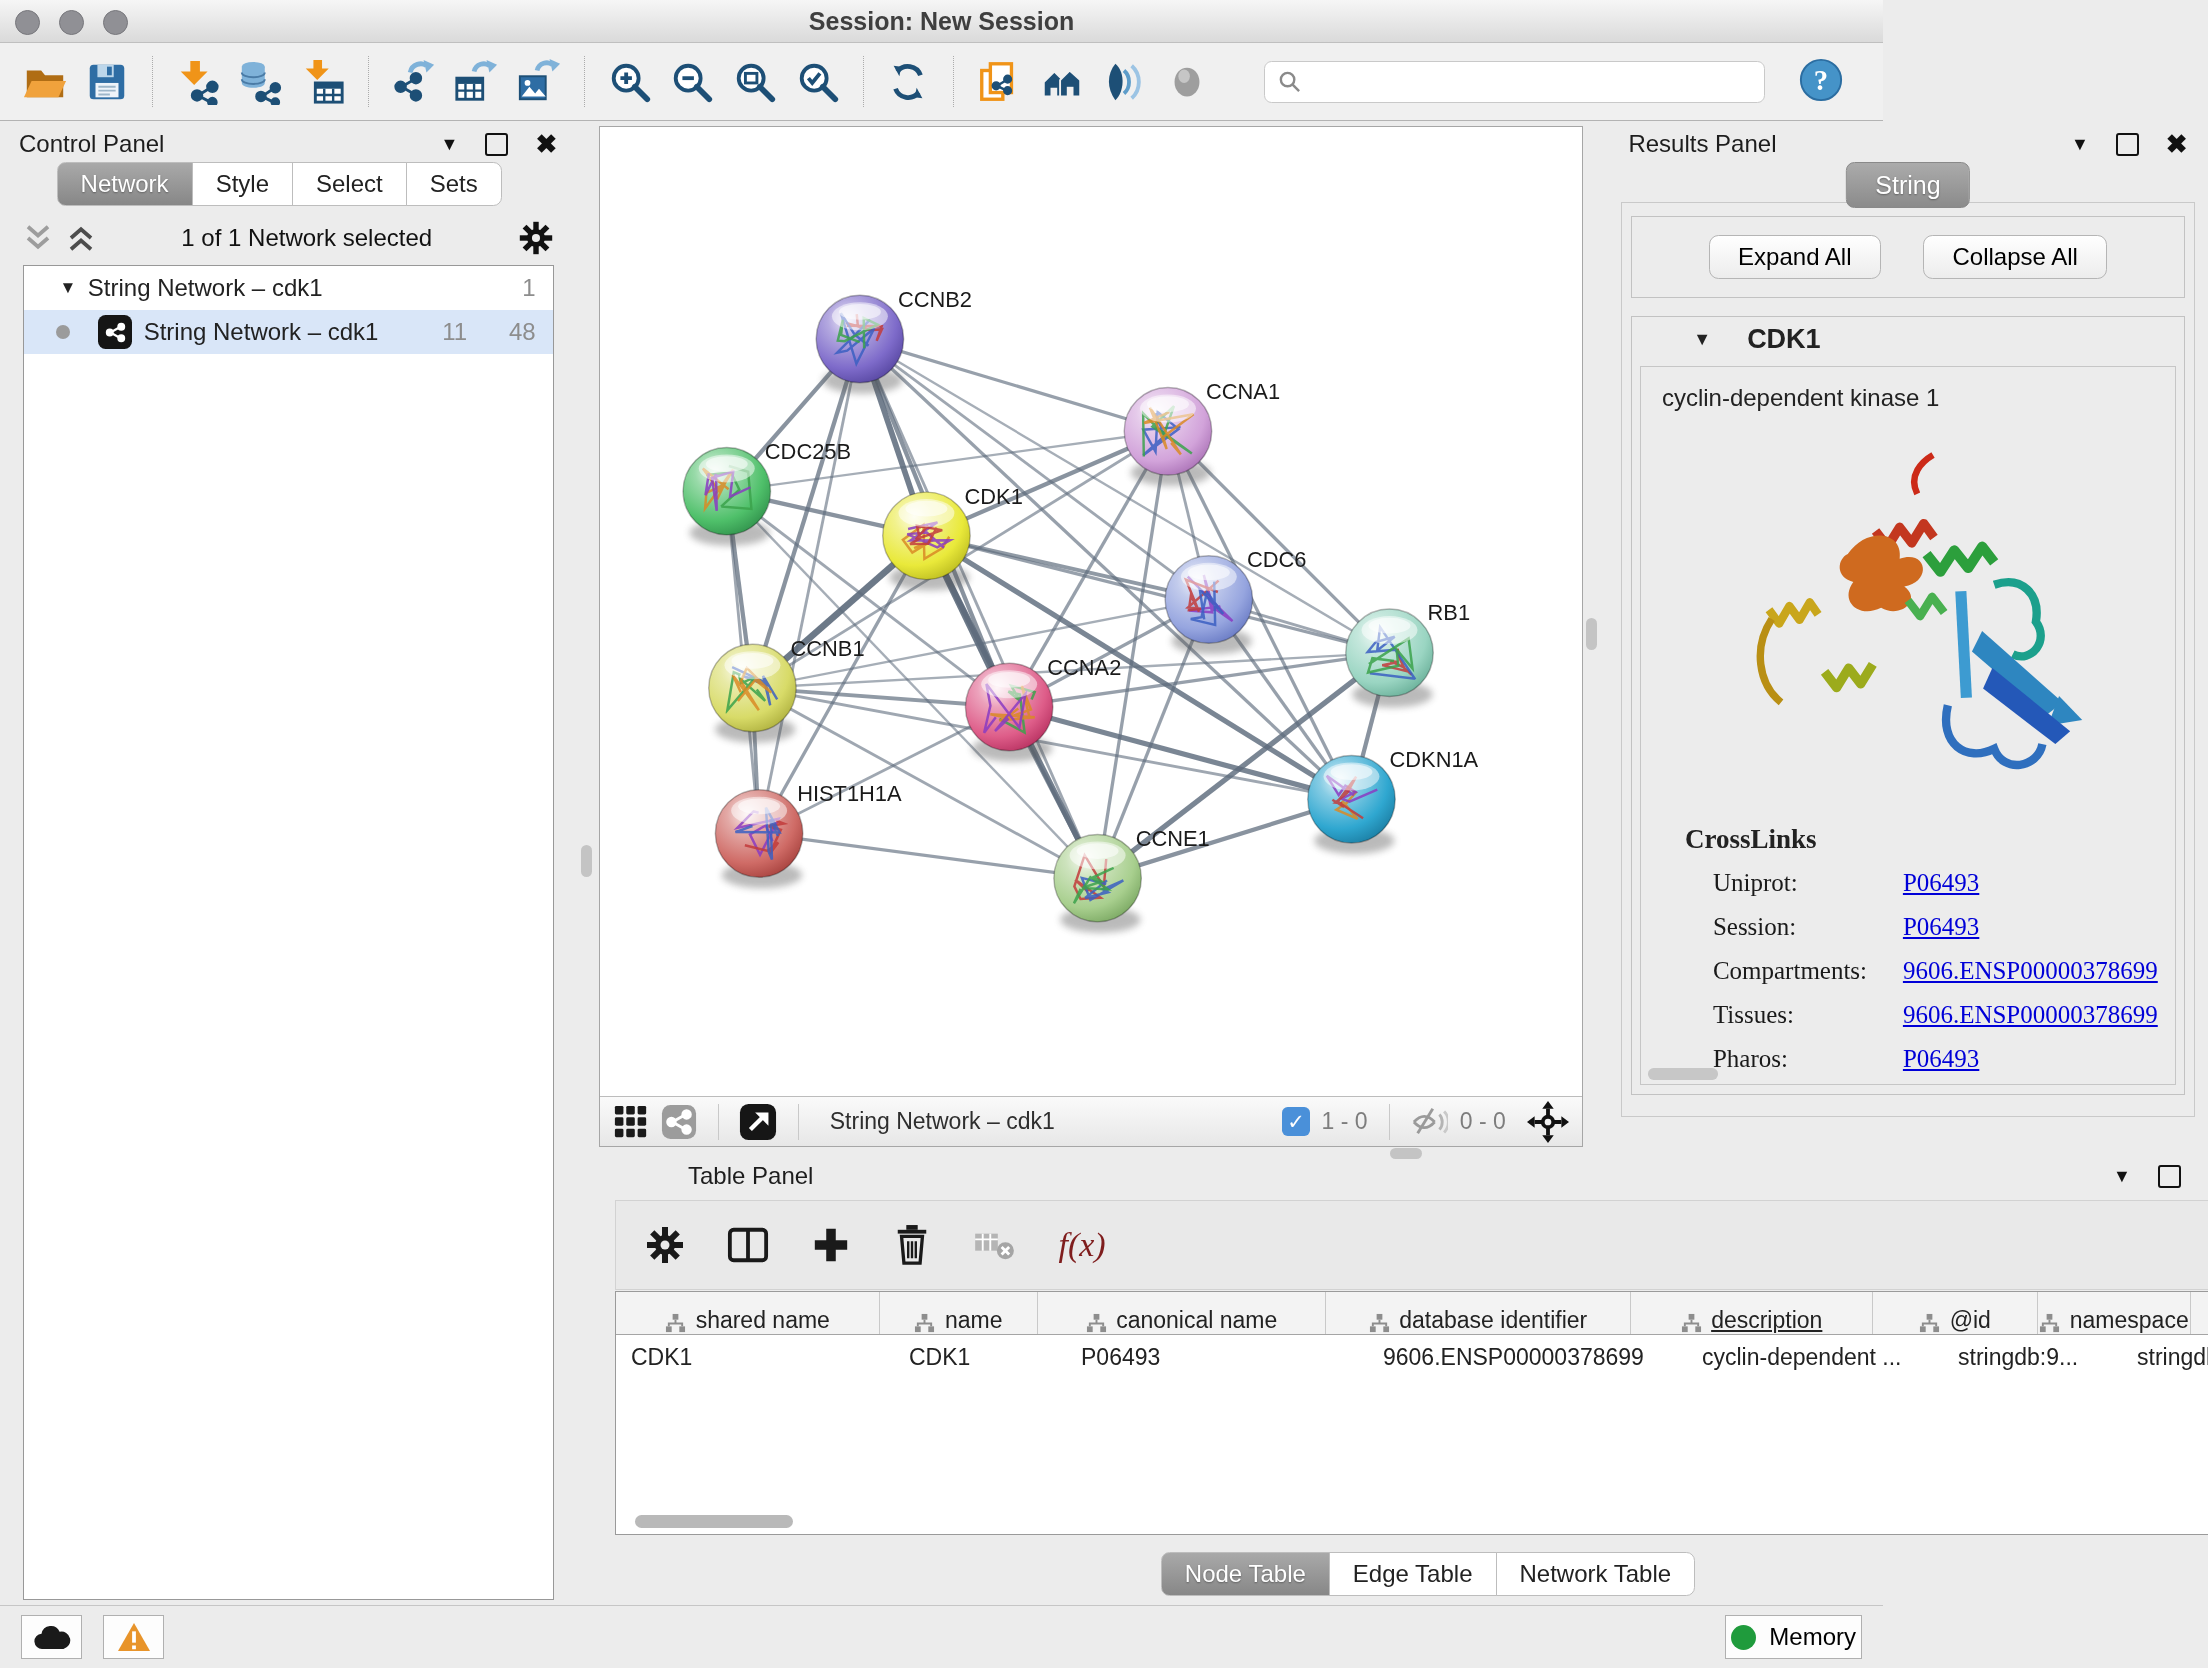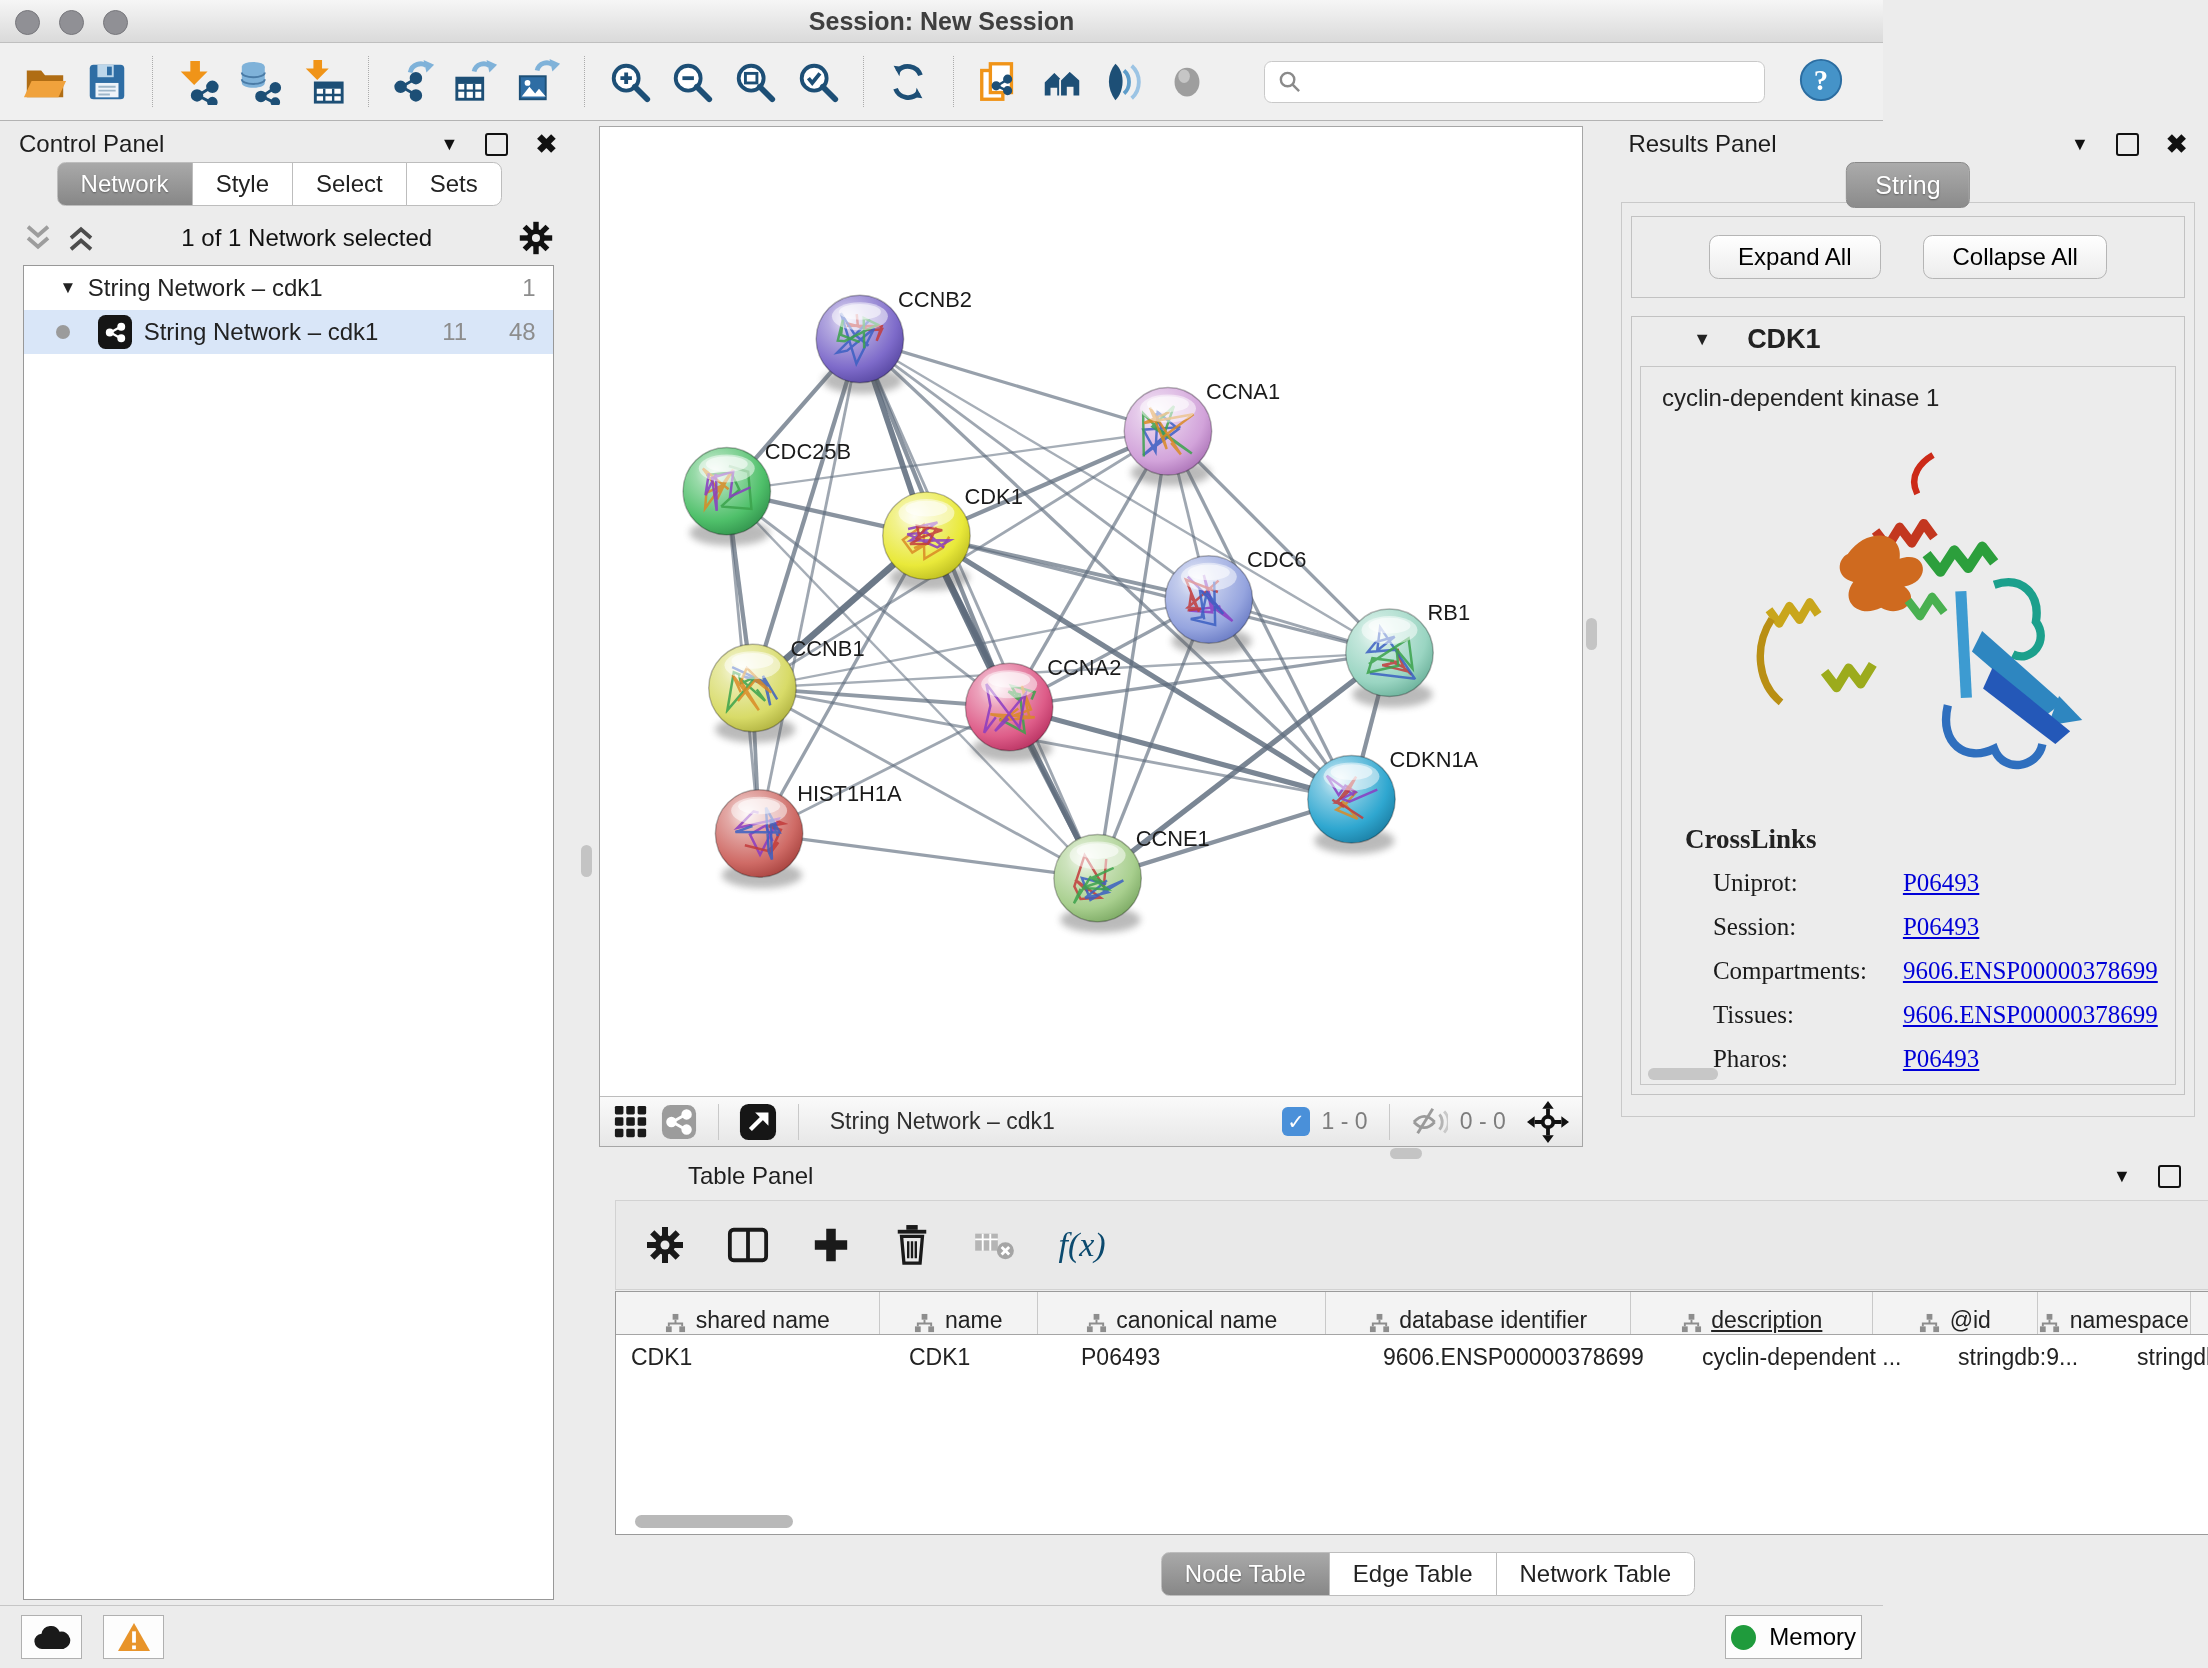--- a/index.html
+++ b/index.html
@@ -106,21 +106,21 @@
   .tp-tablebox{position:absolute;left:0;right:0;top:133px;height:242px;background:#fff;
     border:1.9px solid #9a9a9a;overflow:hidden;}
   .thead{display:flex;height:42px;background:#f3f3f3;border-bottom:1.9px solid #a5a5a5;}
   .th{display:flex;align-items:flex-end;justify-content:center;gap:9.5px;font-size:23px;
     border-right:1px solid #c9c9c9;flex:none;overflow:hidden;white-space:nowrap;cursor:pointer;}
   .trow{display:flex;height:44px;}
   .td{flex:none;display:flex;align-items:center;padding-left:15px;font-size:23px;overflow:hidden;
     white-space:nowrap;cursor:default;}
   .tp-hthumb{position:absolute;left:19px;bottom:5.7px;width:158px;height:13.3px;background:#b9b9b9;border-radius:6.7px;}
   .tp-tabs{position:absolute;left:0;right:0;top:394px;display:flex;justify-content:center;}
-  .fx{font-family:"Liberation Serif",serif;font-style:italic;font-size:34px;color:#0c4a6e;}
+  .fx{font-family:"Liberation Serif",serif;font-style:italic;font-size:34px;color:#7f1d1d;}
 
   
   .statusbar{position:absolute;left:0;right:0;bottom:0;height:62px;background:#ececec;
     border-top:1px solid #c6c6c6;display:flex;align-items:center;padding:0 21px;gap:21px;}
   .sb-btn{width:61px;height:44px;background:#fdfdfd;border:1.9px solid #b0b0b0;display:flex;
     align-items:center;justify-content:center;cursor:pointer;}
   .memory{margin-left:auto;height:44px;padding:0 5px;background:#fdfdfd;border:1.9px solid #b0b0b0;
     display:flex;align-items:center;gap:13.3px;font-size:24px;cursor:pointer;}
   .memdot{width:25px;height:25px;border-radius:50%;background:#1f9b3c;}
 

